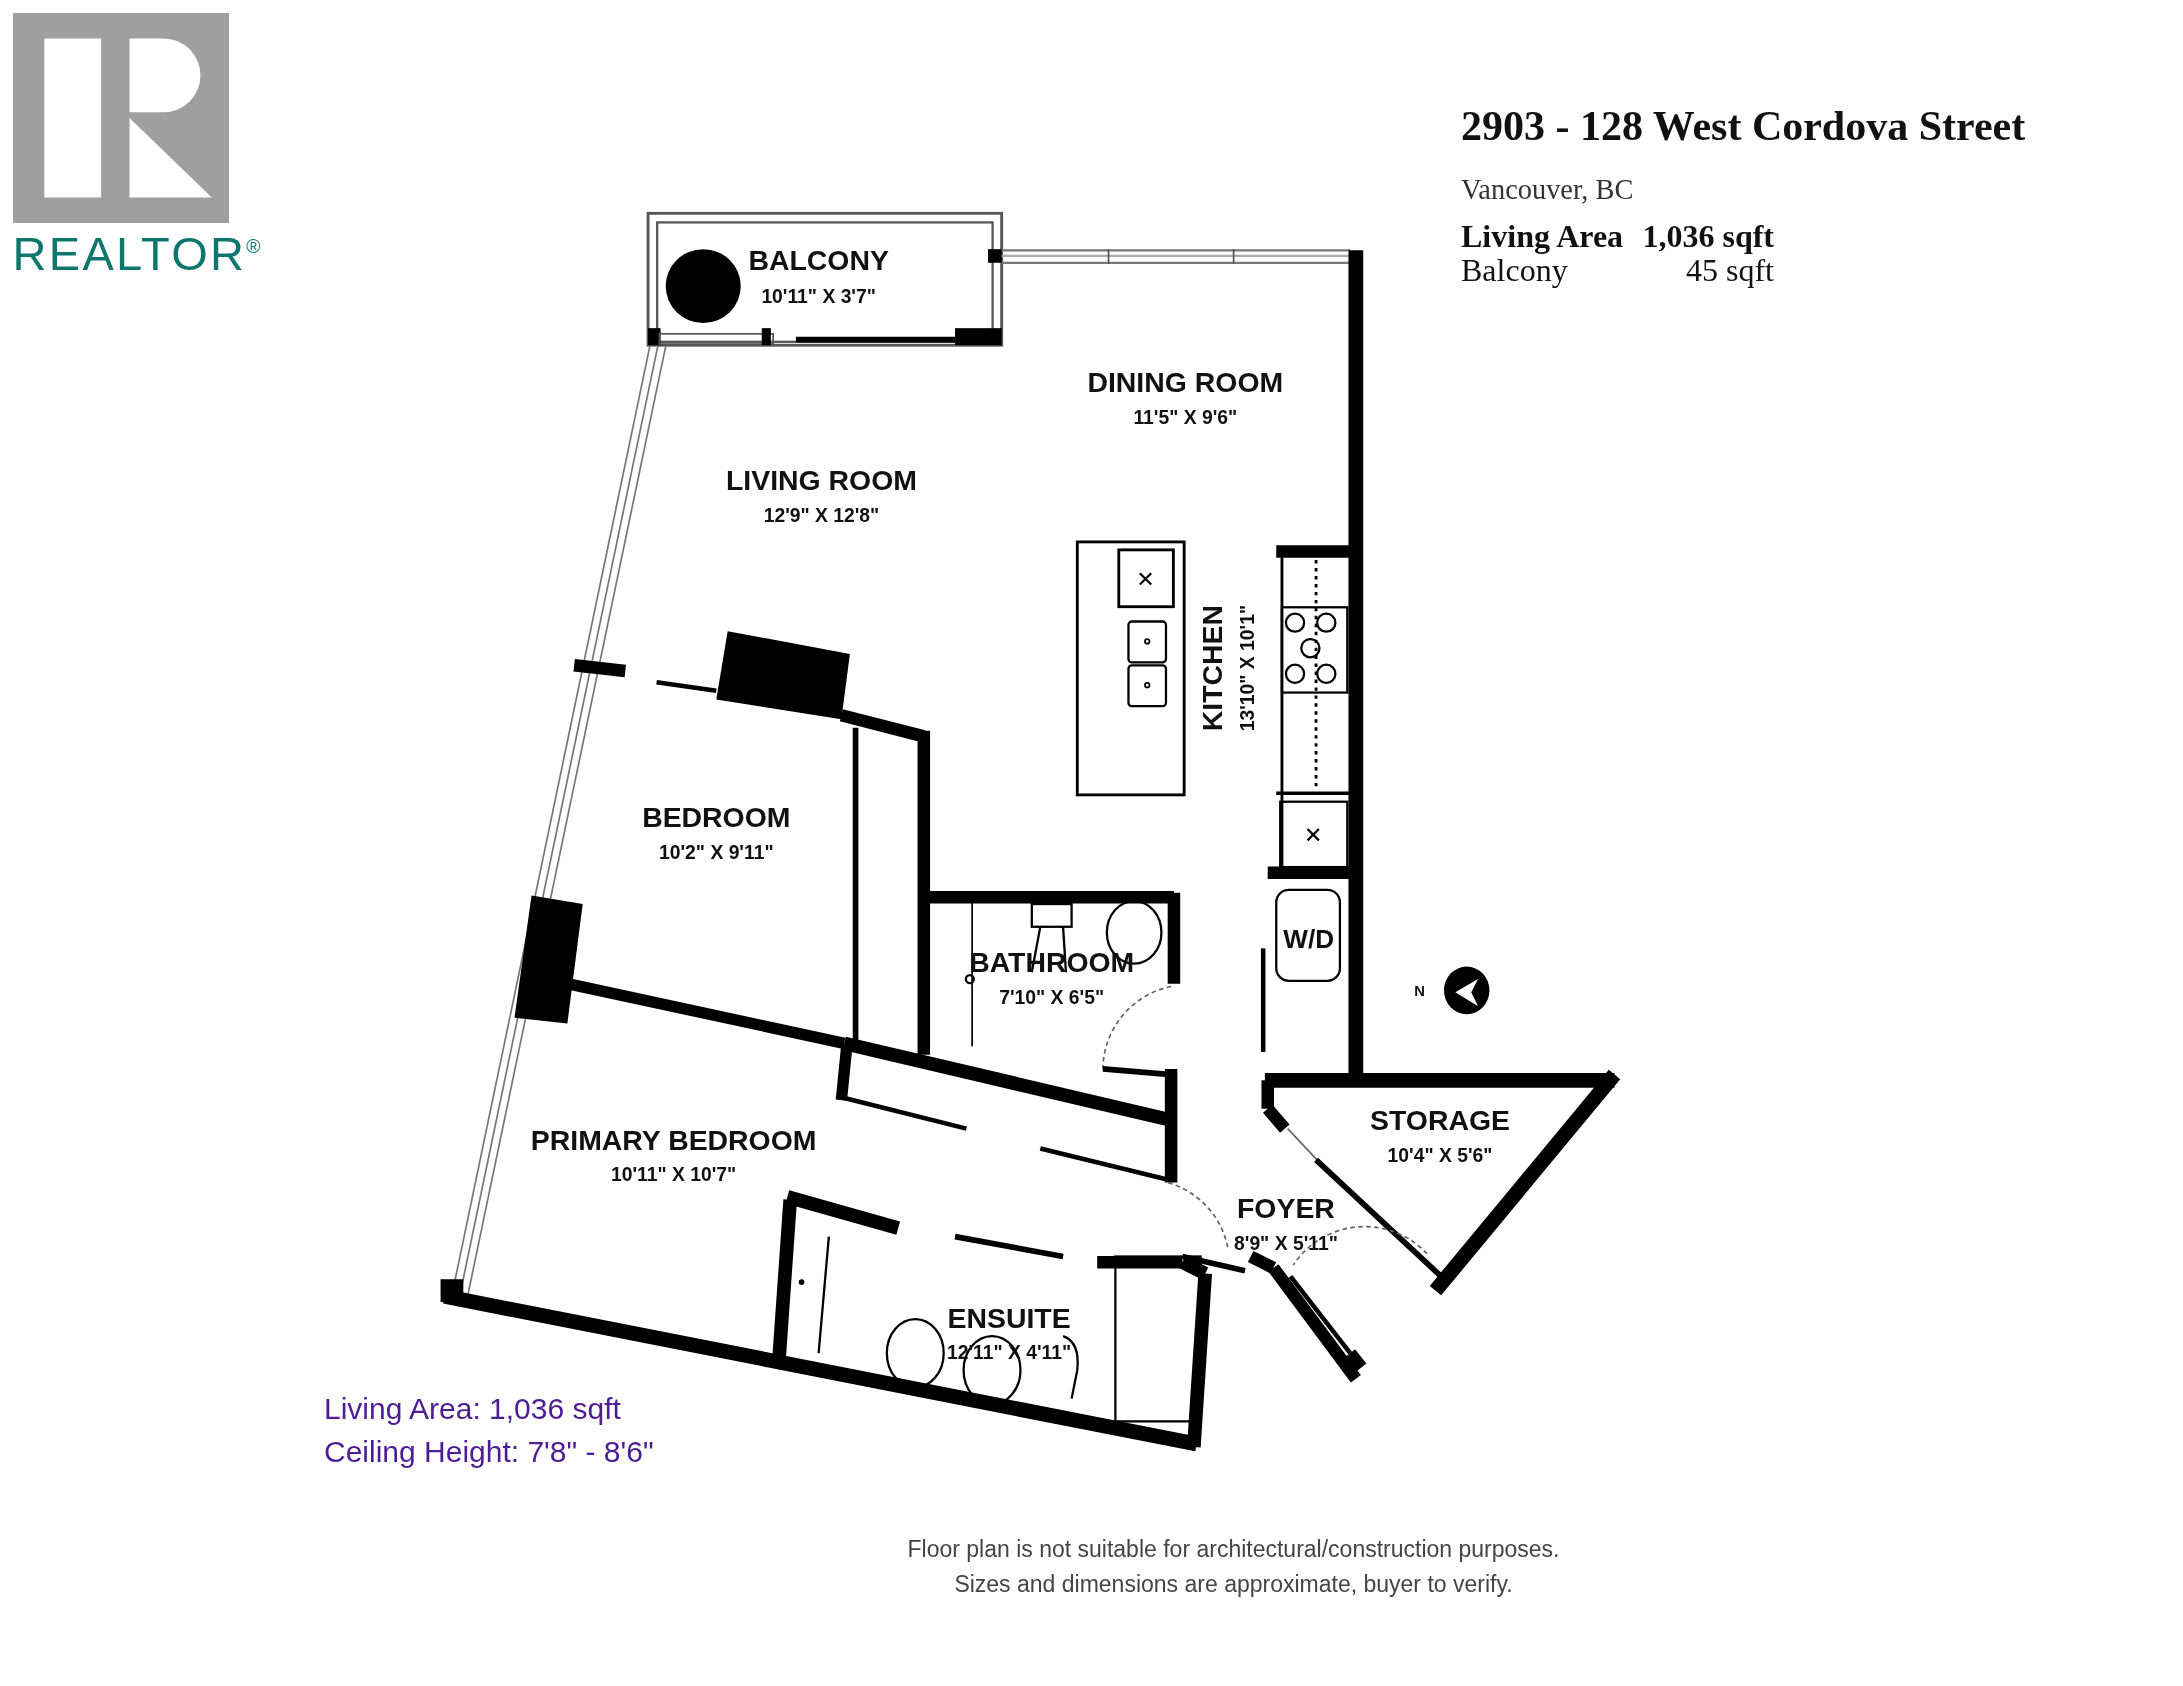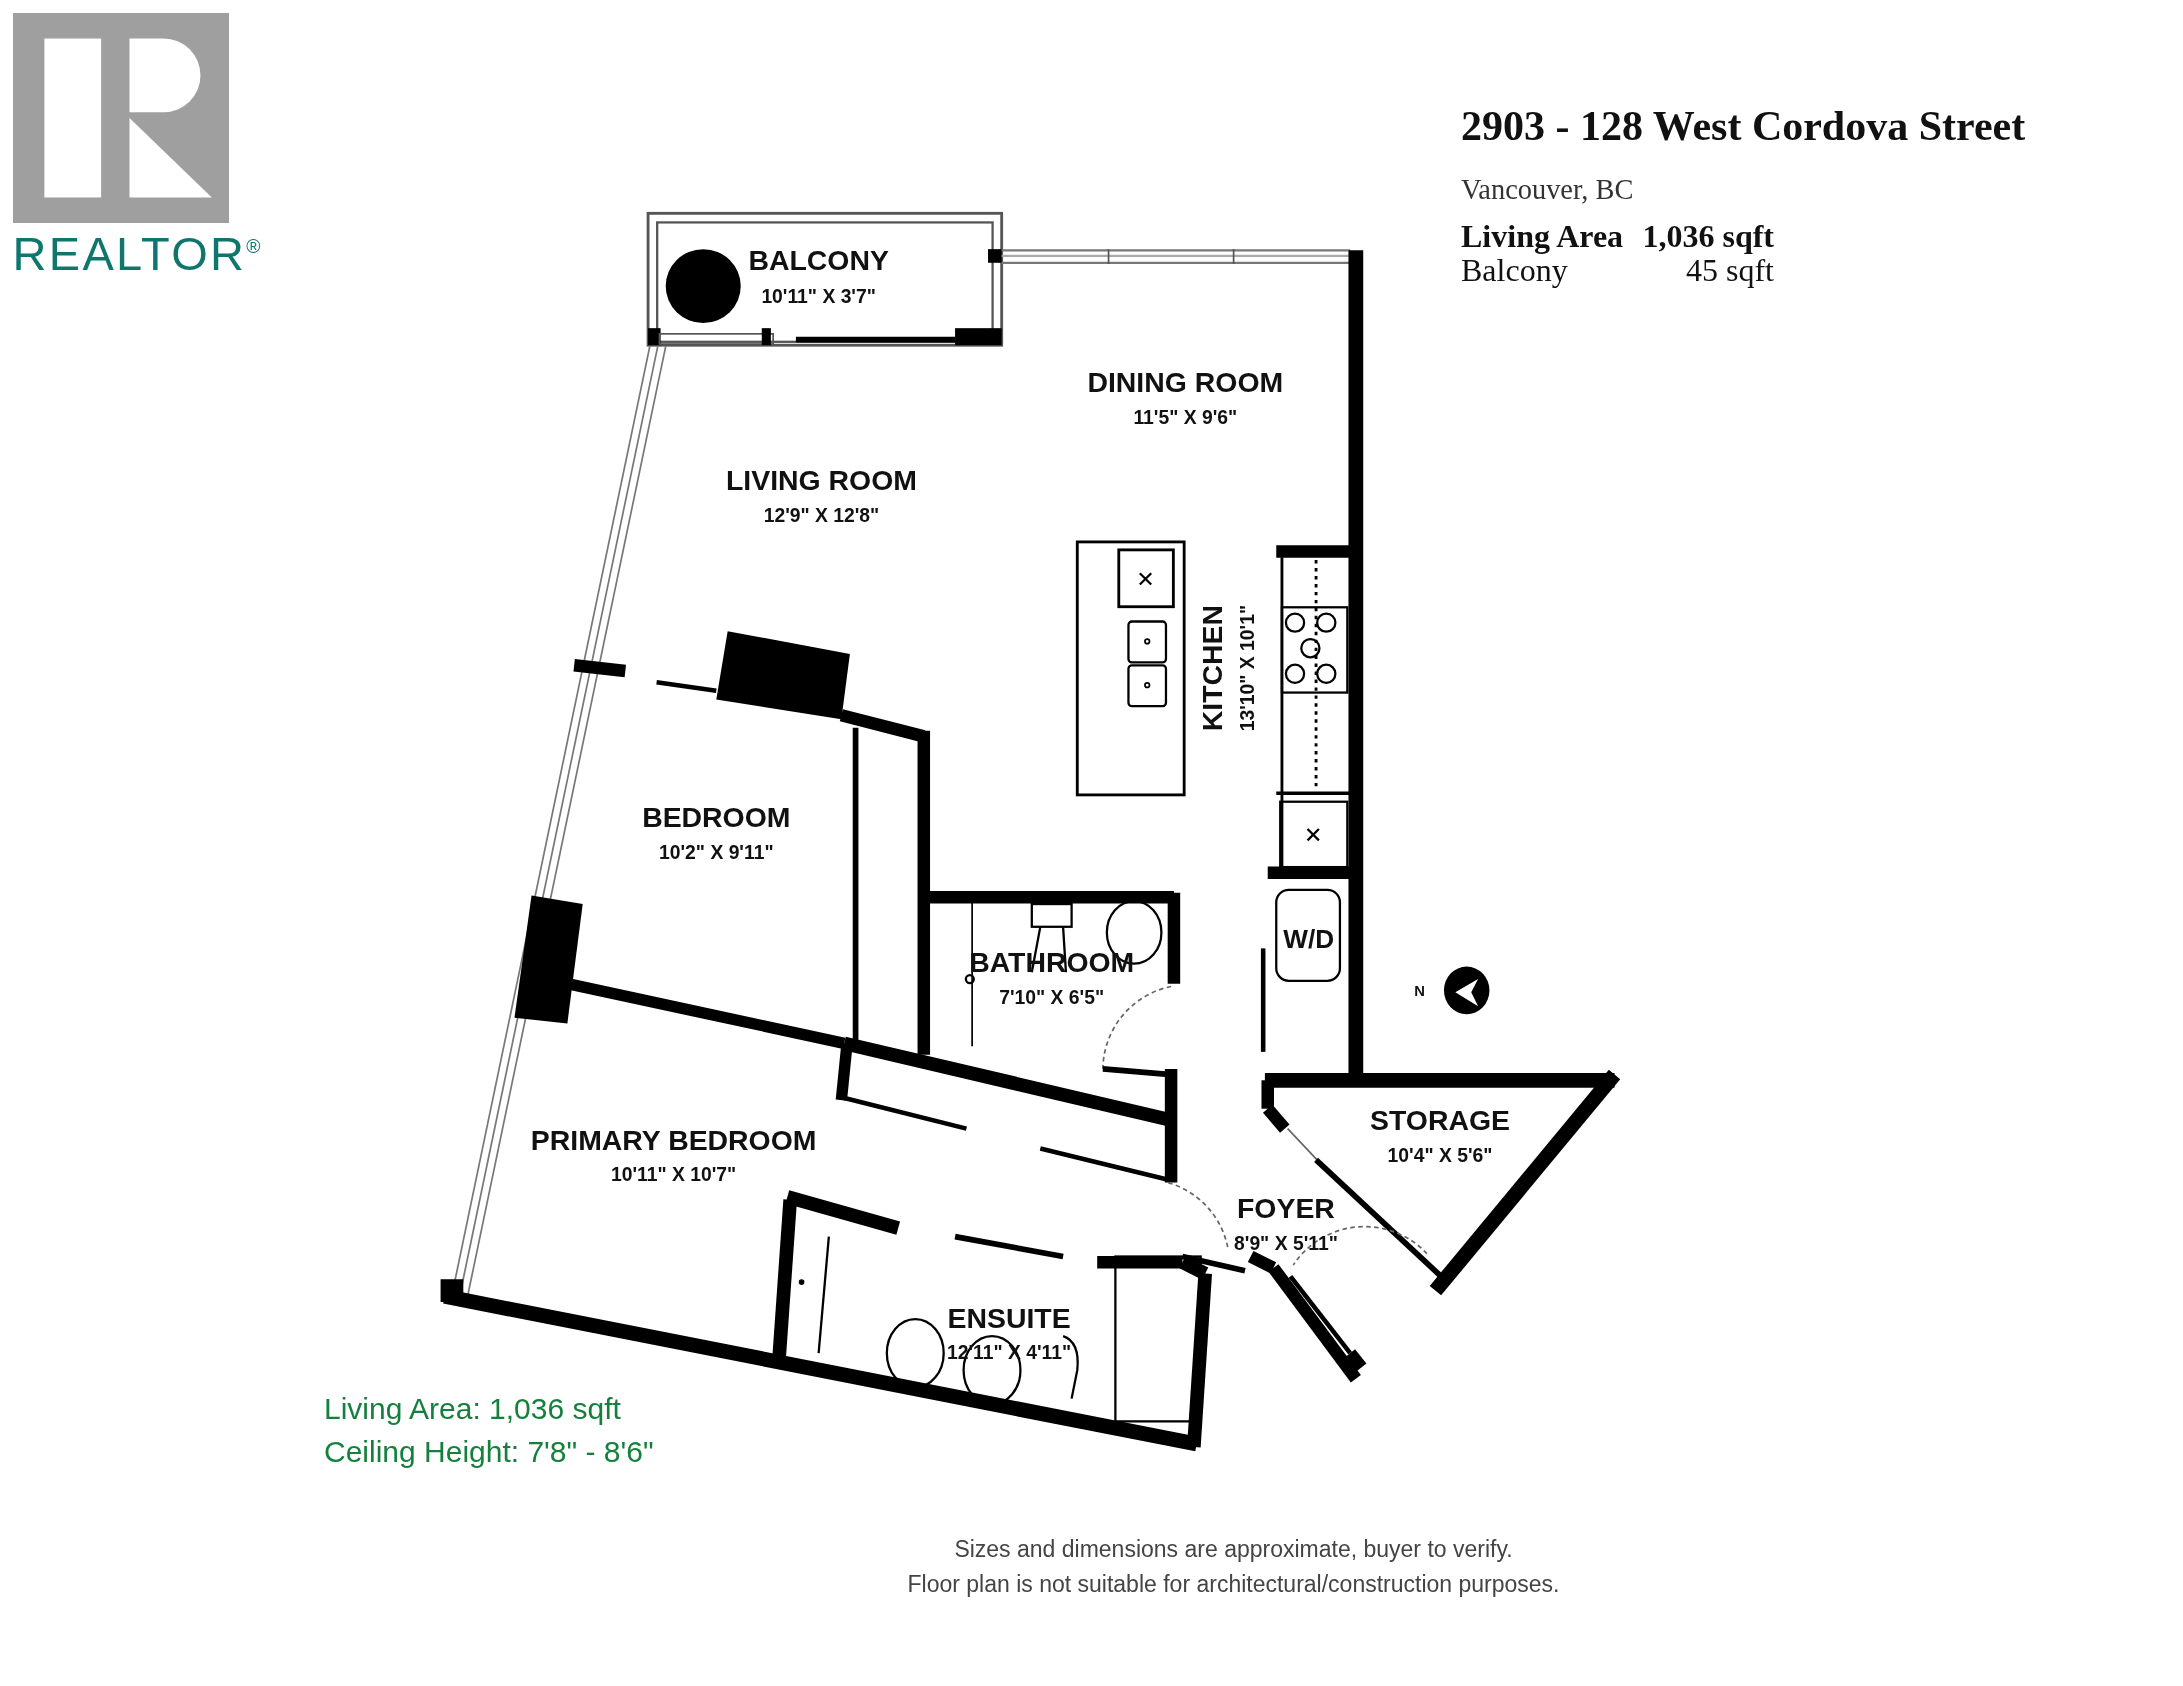--- a/index.html
+++ b/index.html
@@ -9,21 +9,21 @@
   .logo-text { font-size: 47px; color: #0f766e; letter-spacing: 2.3px; margin-top: 3.4px; font-weight: normal; }
   .logo-text sup { font-size: 19.3px; }
   .header { position: absolute; left: 1461px; top: 102px; color: #111; font-family: Liberation Serif, serif; }
   .header .address { font-size: 42px; font-weight: bold; letter-spacing: 0px; }
   .header .city { font-size: 28.4px; color: #333; margin-top: 24px; }
   .header .stats { margin-top: 13px; font-size: 32px; }
   .header .row { display: flex; width: 313px; justify-content: space-between; line-height: 34px; }
   .header .row.bold { font-weight: bold; }
   .plan { position: absolute; left: 0; top: 0; }
   .room-label { font-family: "Liberation Sans", sans-serif; font-weight: bold; fill: #111; }
-  .footer-left { position: absolute; left: 324px; top: 1387px; font-size: 30px; color: #15803d; line-height: 43px; }
+  .footer-left { position: absolute; left: 324px; top: 1387px; font-size: 30px; color: #4c1d95; line-height: 43px; }
   .disclaimer-wrap { position: absolute; left: 841px; top: 1532px; width: 785px; text-align: center; font-size: 23px; color: #444; line-height: 35px; }
 </style>
 </head>
 <body>
 
 <div class="logo">
   <div class="logo-box">
     <svg width="216" height="210" viewBox="0 0 380 370">
       <rect x="0" y="0" width="380" height="370" fill="#9f9f9f"></rect>
       <rect x="55" y="45" width="100" height="280" fill="#ffffff"></rect>
@@ -224,16 +224,16 @@
     <text x="2497" y="1752" font-size="26" text-anchor="middle">N</text>
   </g>
 </svg>
 
 <div class="footer-left">
   <div>Living Area: 1,036 sqft</div>
   <div>Ceiling Height: 7'8" - 8'6"</div>
 </div>
 
 <div class="disclaimer-wrap">
+  <div>Floor plan is not suitable for architectural/construction purposes.</div>
   <div>Sizes and dimensions are approximate, buyer to verify.</div>
-  <div>Floor plan is not suitable for architectural/construction purposes.</div>
 </div>
 
 
 </body></html>

